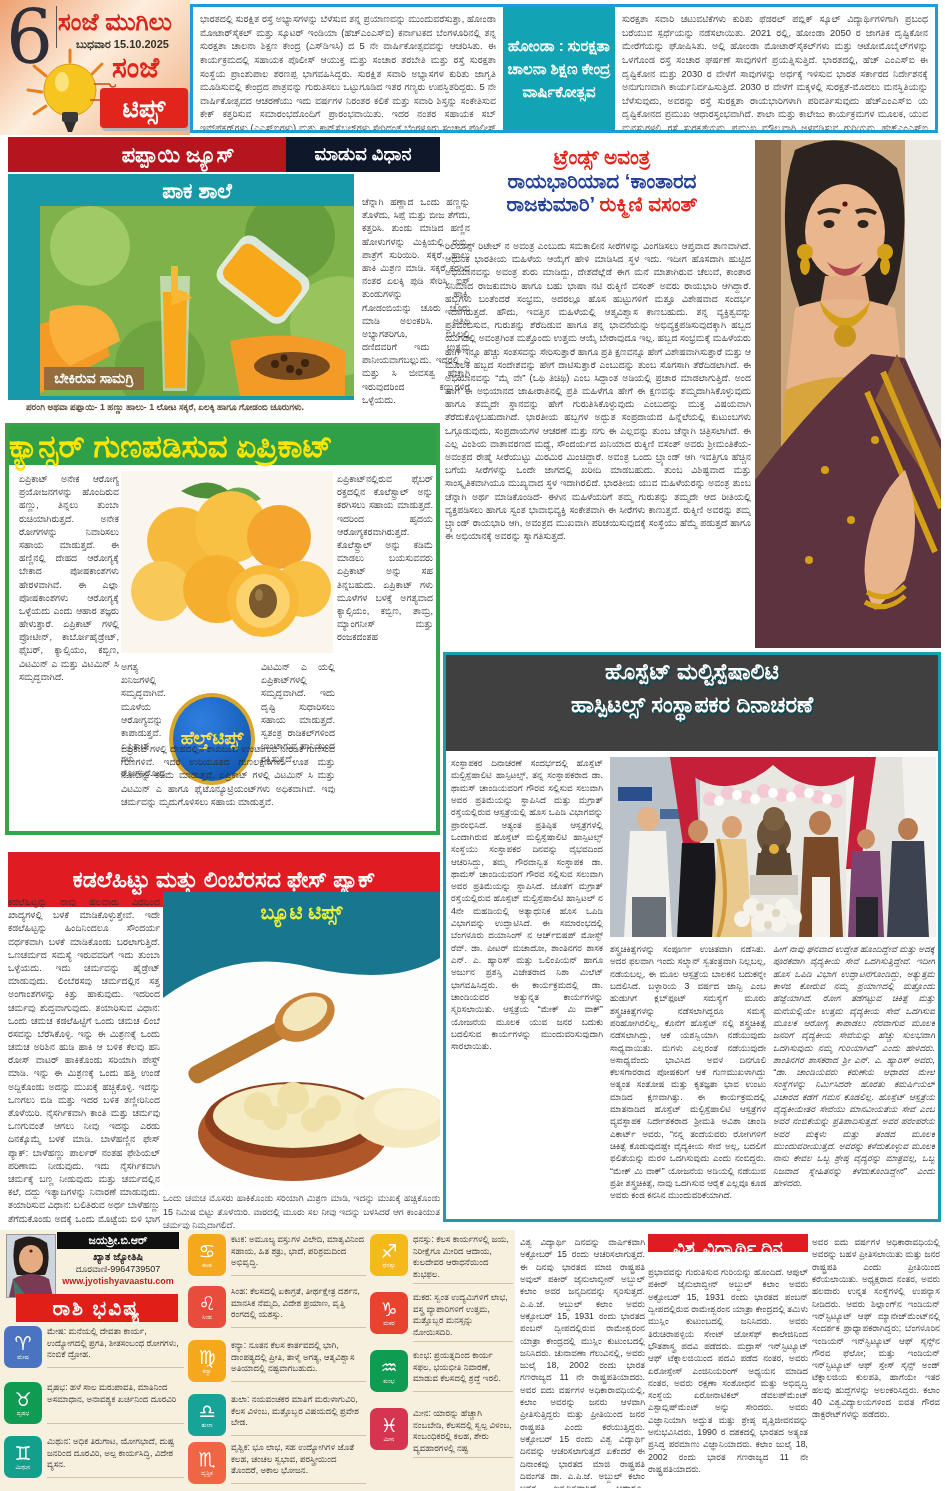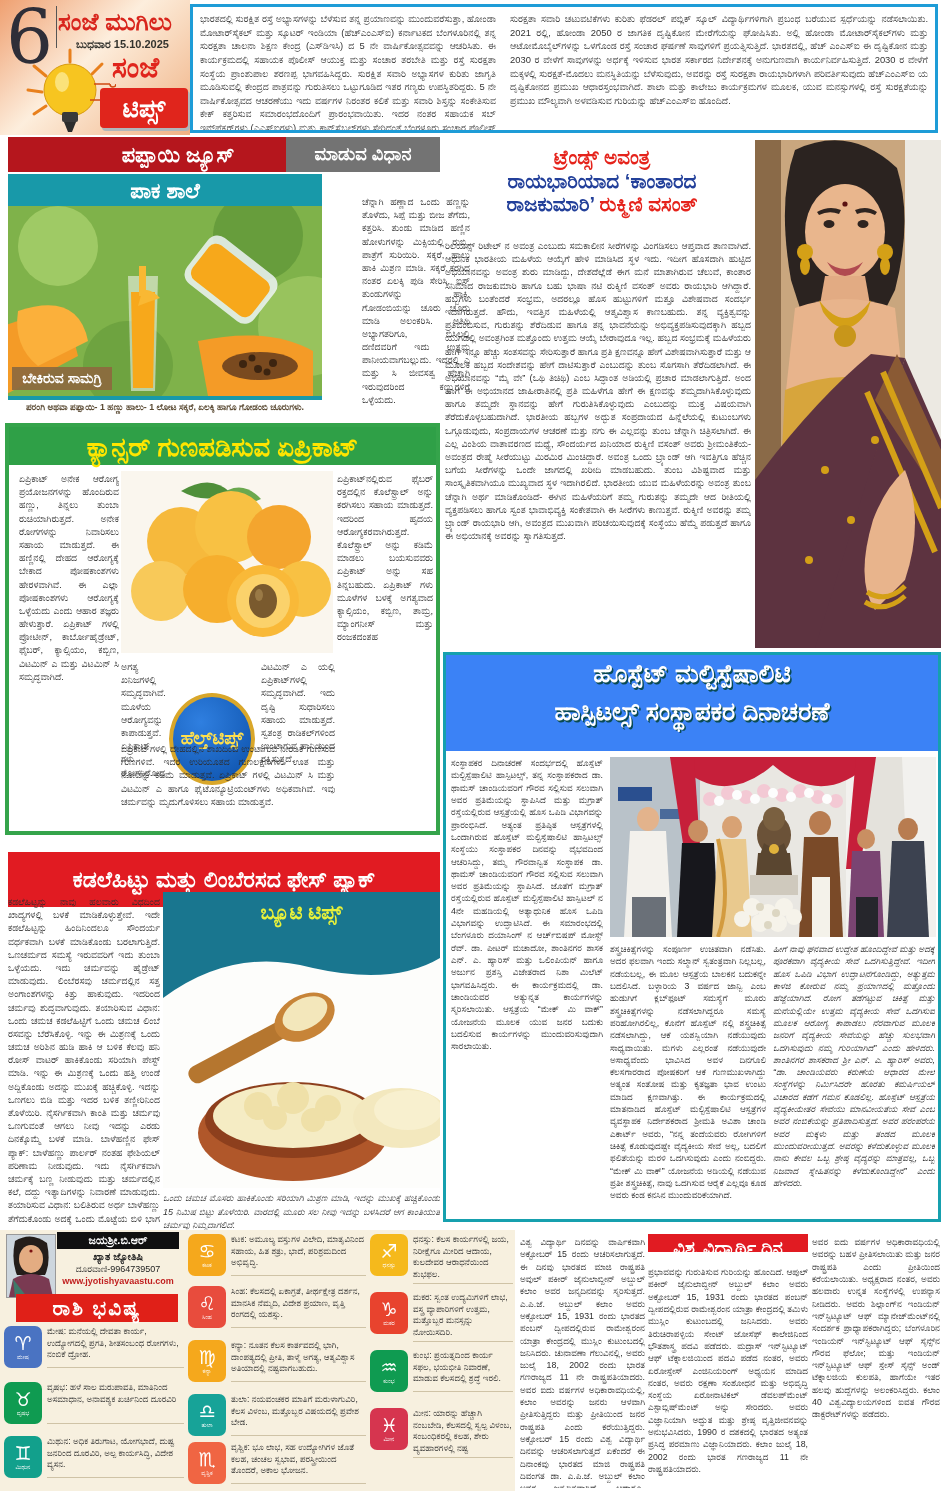--- a/index.html
+++ b/index.html
@@ -19,49 +19,49 @@
             font-weight:bold;text-align:center;line-height:40px;border-radius:4px;box-shadow:2px 3px 0 #b0b6ba;}
   
   .top-blue{left:190px;top:4px;width:748px;height:129px;border:3px solid #1e9cd7;box-sizing:border-box;
             display:flex;background:#fff;}
   .top-col{padding:5px 7px;font-size:9.4px;line-height:1.45;text-align:justify;overflow:hidden;color:#333;}
   .honda-box{flex:0 0 104px;background:#12a3b4;color:#fff;font-weight:bold;font-size:15px;line-height:1.55;
              display:flex;align-items:center;justify-content:center;text-align:center;padding:4px;}
   
   .bar{color:#fff;font-weight:bold;text-align:center;display:flex;align-items:center;justify-content:center;}
   .papaya-bar{left:8px;top:137px;width:276px;height:35px;background:#b5161d;font-size:21px;padding-left:32px;}
-  .method-bar{left:286px;top:137px;width:154px;height:35px;background:#737373;font-size:18px;}
-  .recipe-box{left:8px;top:174px;width:314px;height:226px;background:#1899a9;}
+  .method-bar{left:286px;top:137px;width:154px;height:35px;background:#0f172a;font-size:18px;}
+  .recipe-box{left:8px;top:174px;width:314px;height:226px;background:#1899a9;padding-left:32px;}
   .recipe-title{height:32px;color:#fff;font-weight:bold;font-size:21px;text-align:center;line-height:34px;}
   .ingred-label{position:absolute;left:4px;bottom:6px;width:96px;background:rgba(140,105,62,.92);color:#fff;
                 font-size:14px;font-weight:bold;text-align:center;line-height:1.25;padding:3px 2px;}
   .recipe-caption{left:8px;top:402px;width:314px;font-size:8.8px;font-weight:bold;color:#5a4a33;text-align:center;}
   .method-col{left:330px;top:196px;width:108px;height:242px;margin-left:32px;}
   
   .apricot-box{left:5px;top:423px;width:435px;height:412px;border:4px solid #35a44b;box-sizing:border-box;background:#fff;}
-  .apricot-head{height:38px;background:#2fa047;color:#ffe500;font-weight:bold;font-size:26px;text-align:center;line-height:40px;}
+  .apricot-head{height:38px;background:#2fa047;color:#ffe500;font-weight:bold;font-size:31px;text-align:left;line-height:40px;}
   .health-circle{position:absolute;left:160px;top:228px;width:86px;height:92px;border-radius:50%;
                  background:radial-gradient(circle at 35% 30%,#2f7fe0,#0b4fa8);border:4px solid #d9a72a;
                  color:#ffe04d;font-weight:bold;font-size:18px;display:flex;
                  align-items:center;justify-content:center;line-height:1.2;box-sizing:border-box;}
   
   .fp-bar{left:8px;top:852px;width:432px;height:55px;background:#e11b22;font-size:22px;}
   .fp-col{left:8px;top:896px;width:152px;height:330px;}
   .fp-imgbox{left:163px;top:892px;width:277px;height:296px;background:#19768f;}
   .fp-imghead{height:36px;color:#e8f23a;font-weight:bold;font-size:20px;text-align:center;line-height:40px;}
-  .fp-caption{left:163px;top:1192px;width:277px;font-size:9px;line-height:1.5;color:#333;font-style:italic;}
+  .fp-caption{left:163px;top:1192px;width:277px;font-size:9px;line-height:1.5;color:#333;}
   
   .ruk-head{left:445px;top:146px;width:314px;height:90px;text-align:center;font-weight:bold;
             font-size:20px;line-height:1.18;}
   .hl-red{color:#e5231b;} .hl-blue{color:#23409a;}
   .ruk-body{left:445px;top:240px;width:306px;height:406px;}
   .ruk-photo{left:755px;top:140px;width:186px;height:508px;overflow:hidden;}
   
   .hosp-box{left:443px;top:652px;width:498px;height:570px;border:3px solid #16a0ae;box-sizing:border-box;background:#fff;}
-  .hosp-head{height:96px;background:#3b82f6;color:#fff;font-weight:bold;font-size:25px;line-height:1.5;
+  .hosp-head{height:96px;background:#404040;color:#fff;font-weight:bold;font-size:22px;line-height:1.5;
              text-align:center;text-shadow:1.5px 1.5px 0 #0a4a52;}
   .hosp-content{position:relative;height:468px;}
   .hosp-col1{position:absolute;left:5px;top:6px;width:152px;height:455px;}
   .hosp-photo{position:absolute;left:164px;top:6px;width:326px;height:180px;overflow:hidden;}
   .hosp-col2{position:absolute;left:164px;top:192px;width:156px;height:270px;}
   .hosp-col3{position:absolute;left:327px;top:192px;width:162px;height:270px;font-style:italic;}
   
   .horo{left:0;top:1230px;width:515px;height:261px;background:#f7f0df;}
   .astro-photo{position:absolute;left:6px;top:4px;width:48px;height:62px;overflow:hidden;border:1px solid #999;}
   .astro-name{position:absolute;left:57px;top:2px;width:122px;height:17px;background:#101010;color:#fff;
@@ -109,20 +109,21 @@
           <path d="M66 52 h22"></path>
         </g>
       </svg>
     </span>
     <div class="abs tips-word">ಸಂಜೆ</div>
     <div class="abs tips-box">ಟಿಪ್ಸ್</div>
   </div>
 
   <div class="abs top-blue">
     <div class="top-col" style="flex:0 0 296px;">ಭಾರತದಲ್ಲಿ ಸುರಕ್ಷಿತ ರಸ್ತೆ ಅಭ್ಯಾಸಗಳನ್ನು ಬೆಳೆಸುವ ತನ್ನ ಪ್ರಯಾಣವನ್ನು ಮುಂದುವರೆಸುತ್ತಾ, ಹೋಂಡಾ ಮೋಟಾರ್‌ಸೈಕಲ್ ಮತ್ತು ಸ್ಕೂಟರ್ ಇಂಡಿಯಾ (ಹೆಚ್‌ಎಂಎಸ್‌ಐ) ಕರ್ನಾಟಕದ ಬೆಂಗಳೂರಿನಲ್ಲಿ ತನ್ನ ಸುರಕ್ಷತಾ ಚಾಲನಾ ಶಿಕ್ಷಣ ಕೇಂದ್ರ (ಎಸ್‌ಡಿಇಸಿ) ದ 5 ನೇ ವಾರ್ಷಿಕೋತ್ಸವವನ್ನು ಆಚರಿಸಿತು. ಈ ಕಾರ್ಯಕ್ರಮದಲ್ಲಿ ಸಹಾಯಕ ಪೊಲೀಸ್ ಆಯುಕ್ತ ಮತ್ತು ಸಂಚಾರ ತರಬೇತಿ ಮತ್ತು ರಸ್ತೆ ಸುರಕ್ಷತಾ ಸಂಸ್ಥೆಯ ಪ್ರಾಂಶುಪಾಲ ಶರಣಪ್ಪ ಭಾಗವಹಿಸಿದ್ದರು. ಸುರಕ್ಷಿತ ಸವಾರಿ ಅಭ್ಯಾಸಗಳ ಕುರಿತು ಜಾಗೃತಿ ಮೂಡಿಸುವಲ್ಲಿ ಕೇಂದ್ರದ ಪಾತ್ರವನ್ನು ಗುರುತಿಸಲು ಒಟ್ಟುಗೂಡಿದ ಇತರ ಗಣ್ಯರು ಉಪಸ್ಥಿತರಿದ್ದರು. 5 ನೇ ವಾರ್ಷಿಕೋತ್ಸವದ ಆಚರಣೆಯು ಇದು ವರ್ಷಗಳ ನಿರಂತರ ಕಲಿಕೆ ಮತ್ತು ಸವಾರಿ ಶಿಸ್ತನ್ನು ಸಂಕೇತಿಸುವ ಕೇಕ್ ಕತ್ತರಿಸುವ ಸಮಾರಂಭದೊಂದಿಗೆ ಪ್ರಾರಂಭವಾಯಿತು. ಇದರ ನಂತರ ಸಹಾಯಕ ಸಬ್ ಇನ್ಸ್‌ಪೆಕ್ಟರ್‌ಗಳು (ಎಎಸ್‌ಐಗಳು) ಮತ್ತು ಕಾನ್‌ಸ್ಟೆಬಲ್‌ಗಳು ಸೇರಿದಂತೆ ಬೆಂಗಳೂರು ಸಂಚಾರ ಪೊಲೀಸ್ ಸಿಬ್ಬಂದಿಗೆ ವಿಶೇಷ ಬ್ಯಾಚ್ ತರಬೇತಿ, ಜೊತೆಗೆ ಕೆಲವು</div>
+    <div class="honda-box">ಹೋಂಡಾ : ಸುರಕ್ಷತಾ ಚಾಲನಾ ಶಿಕ್ಷಣ ಕೇಂದ್ರ ವಾರ್ಷಿಕೋತ್ಸವ</div>
     <div class="top-col" style="flex:1;">ಸುರಕ್ಷತಾ ಸವಾರಿ ಚಟುವಟಿಕೆಗಳು ಕುರಿತು ಫೆಡರಲ್ ಪಬ್ಲಿಕ್ ಸ್ಕೂಲ್ ವಿದ್ಯಾರ್ಥಿಗಳಿಗಾಗಿ ಪ್ರಬಂಧ ಬರೆಯುವ ಸ್ಪರ್ಧೆಯನ್ನು ನಡೆಸಲಾಯಿತು. 2021 ರಲ್ಲಿ, ಹೋಂಡಾ 2050 ರ ಜಾಗತಿಕ ದೃಷ್ಟಿಕೋನ ಮೇರೆಗೆಯನ್ನು ಘೋಷಿಸಿತು. ಅಲ್ಲಿ ಹೋಂಡಾ ಮೋಟಾರ್‌ಸೈಕಲ್‌ಗಳು ಮತ್ತು ಆಟೋಮೊಬೈಲ್‌ಗಳನ್ನು ಒಳಗೊಂಡ ರಸ್ತೆ ಸಂಚಾರ ಘರ್ಷಣೆ ಸಾವುಗಳಿಗೆ ಪ್ರಯತ್ನಿಸುತ್ತಿದೆ. ಭಾರತದಲ್ಲಿ, ಹೆಚ್ ಎಂಎಸ್‌ಐ ಈ ದೃಷ್ಟಿಕೋನ ಮತ್ತು 2030 ರ ವೇಳೆಗೆ ಸಾವುಗಳನ್ನು ಅರ್ಧಕ್ಕೆ ಇಳಿಸುವ ಭಾರತ ಸರ್ಕಾರದ ನಿರ್ದೇಶನಕ್ಕೆ ಅನುಗುಣವಾಗಿ ಕಾರ್ಯನಿರ್ವಹಿಸುತ್ತಿದೆ. 2030 ರ ವೇಳೆಗೆ ಮಕ್ಕಳಲ್ಲಿ ಸುರಕ್ಷತೆ-ಮೊದಲು ಮನಸ್ಥಿತಿಯನ್ನು ಬೆಳೆಸುವುದು, ಅವರನ್ನು ರಸ್ತೆ ಸುರಕ್ಷತಾ ರಾಯಭಾರಿಗಳಾಗಿ ಪರಿವರ್ತಿಸುವುದು ಹೆಚ್‌ಎಂಎಸ್‌ಐ ಯ ದೃಷ್ಟಿಕೋನದ ಪ್ರಮುಖ ಆಧಾರಸ್ತಂಭವಾಗಿದೆ. ಶಾಲಾ ಮತ್ತು ಕಾಲೇಜು ಕಾರ್ಯಕ್ರಮಗಳ ಮೂಲಕ, ಯುವ ಮನಸ್ಸುಗಳಲ್ಲಿ ರಸ್ತೆ ಸುರಕ್ಷತೆಯನ್ನು ಪ್ರಮುಖ ಮೌಲ್ಯವಾಗಿ ಅಳವಡಿಸುವ ಗುರಿಯನ್ನು ಹೆಚ್‌ಎಂಎಸ್‌ಐ ಹೊಂದಿದೆ.</div>
   </div>
 
   <div class="abs bar papaya-bar">ಪಪ್ಪಾಯಿ ಜ್ಯೂಸ್</div>
   <div class="abs bar method-bar">ಮಾಡುವ ವಿಧಾನ</div>
 
   <div class="abs recipe-box">
     <div class="recipe-title">ಪಾಕ ಶಾಲೆ</div>
     <div style="position:relative;height:190px;">
       <svg width="314" height="190" viewBox="0 0 314 190">

